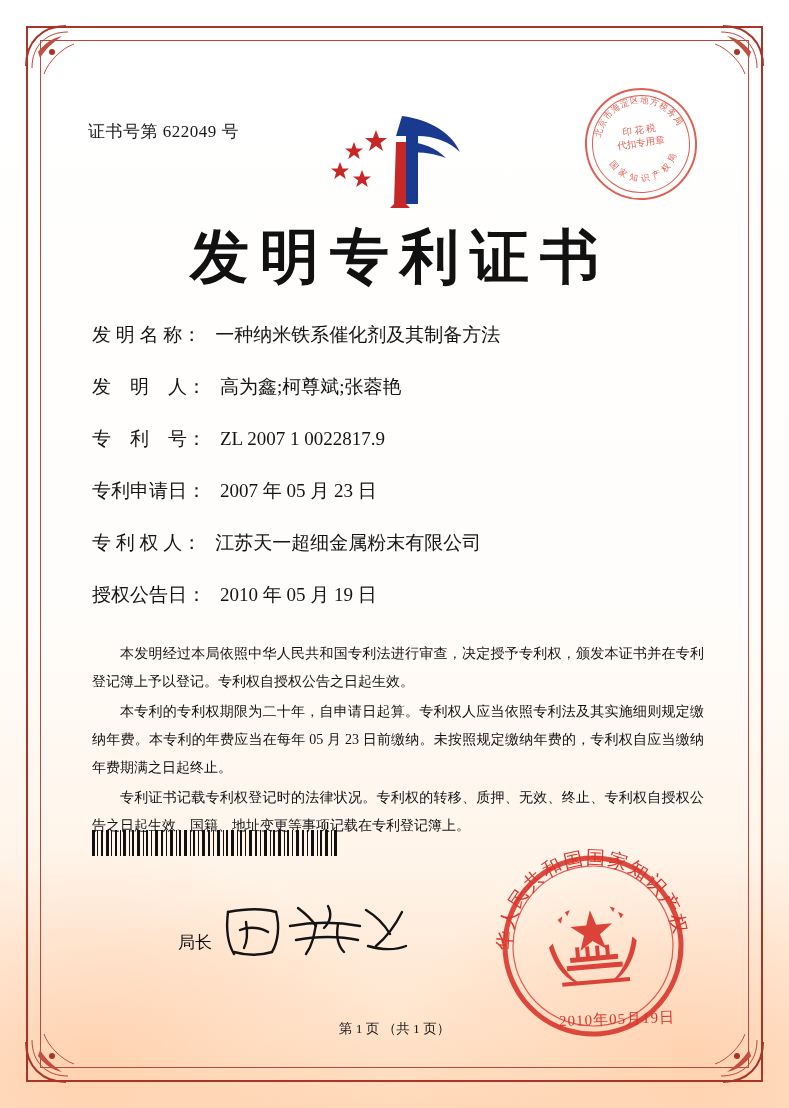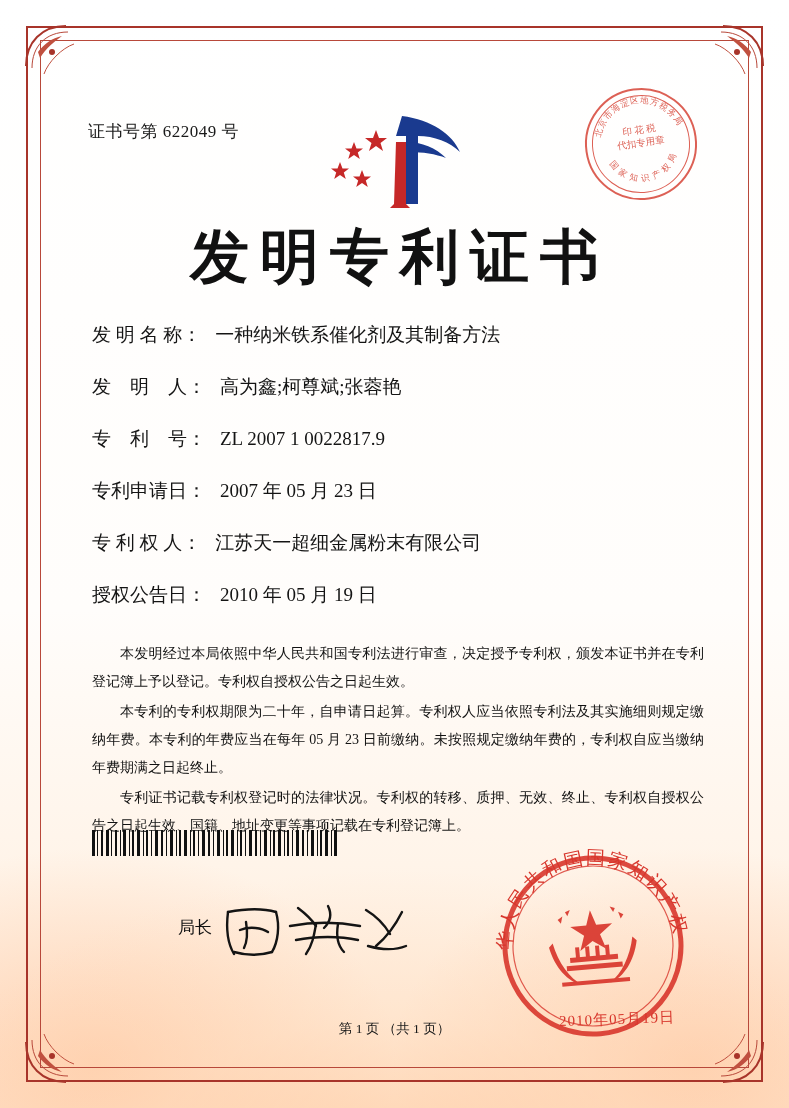--- a/index.html
+++ b/index.html
@@ -177,21 +177,21 @@
     width: 246px;
     height: 26px;
   }
 
   
   .sig-row {
     position: absolute;
     left: 108px;
     top: 840px;
     display: flex;
-    align-items: center;
+    align-items: flex-end;
   }
   .sig-label {
     font-size: 17px;
     color: #111;
     margin-right: 8px;
     padding-bottom: 6px;
   }
   .sig-mark {
     width: 190px;
     height: 60px;

